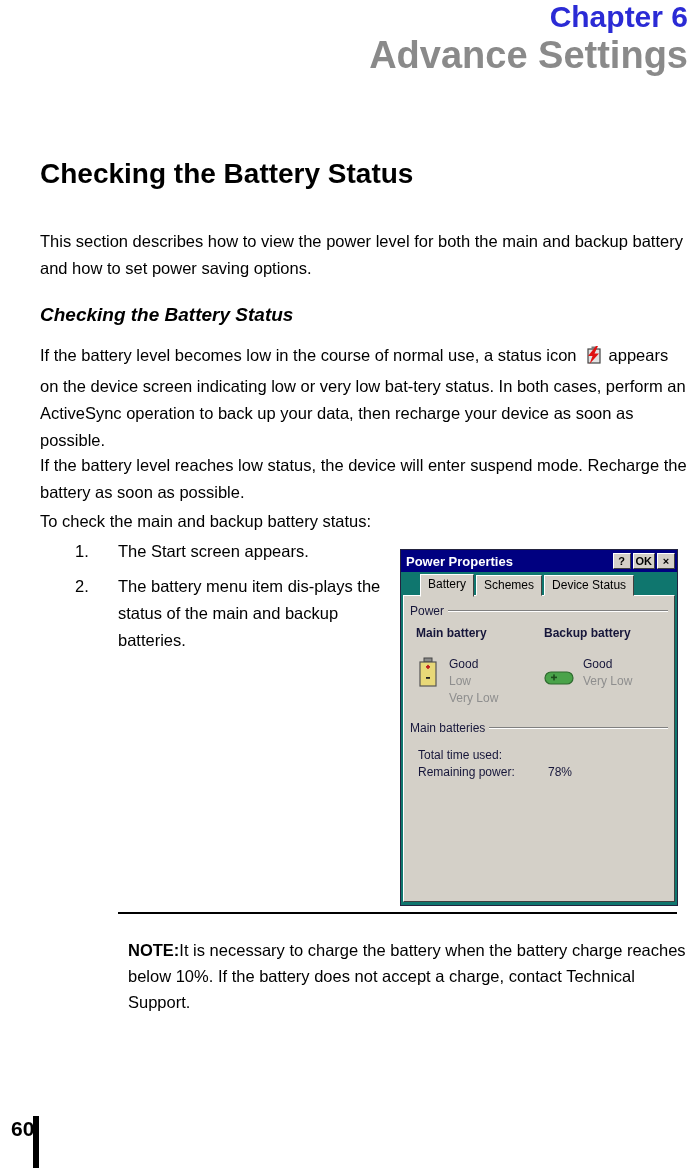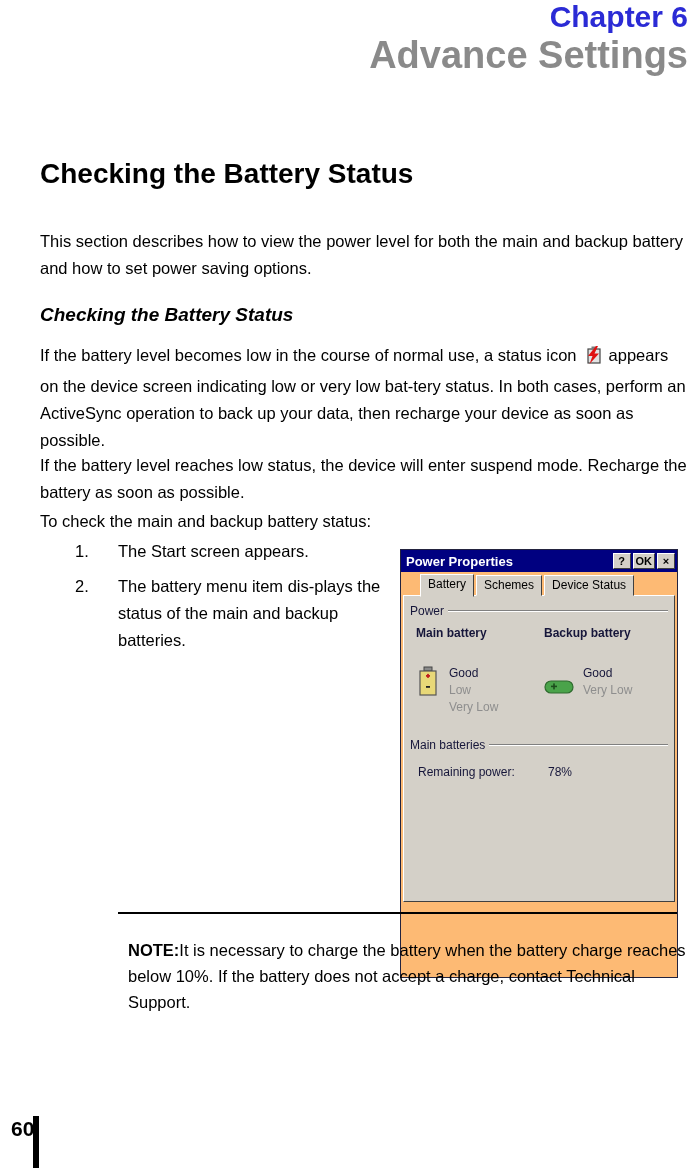--- a/index.html
+++ b/index.html
@@ -22,22 +22,22 @@
   .inline-icon { display:inline-block; vertical-align:-4px; margin:0 4px; }
   
   .steps { position:absolute; left:75px; top:538px; width:330px; }
   .step { display:flex; margin-bottom:4px; }
   .step-num { width:43px; flex:0 0 43px; font-size:16.5px; line-height:27px; }
   .step-body { width:287px; font-size:16.5px; line-height:27px; }
   .step-body p { margin:0 0 4px 0; }
   .b { font-weight:bold; }
   
   .dialog {
-    position:absolute; left:400px; top:549px; width:278px; height:429px;
-    background:#fdba74; border:1px solid #23233f; box-sizing:border-box;
+    position:absolute; left:400px; top:549px; width:278px; height:357px;
+    background:#0f766e; border:1px solid #23233f; box-sizing:border-box;
     font-family:"Liberation Sans", sans-serif;
   }
   .titlebar {
     height:22px; background:#000080; color:#fff; display:flex; align-items:center;
     padding:0 2px 0 5px; font-size:13px; font-weight:bold;
   }
   .tb-spacer { flex:1; }
   .tbtn {
     min-width:18px; height:16px; background:#d4d0c8; color:#000;
     border:1px solid; border-color:#fff #404040 #404040 #fff;
@@ -53,28 +53,28 @@
   .dlg-content {
     position:relative; z-index:1; margin:-1px 2px 2px 2px; height:307px; box-sizing:border-box;
     background:#d4d0c8; border:1px solid; border-color:#fff #404040 #404040 #fff; padding-top:4px;
   }
   .group-line { display:flex; align-items:center; padding:0 6px; margin-top:4px; }
   .group-label { font-size:12px; color:#16163a; flex:0 0 auto; padding-right:4px; }
   .etch { flex:1; height:0; border-top:1px solid #808080; border-bottom:1px solid #fff; }
   .batt-cols { display:flex; padding:8px 6px 0 12px; }
   .col-main { width:128px; flex:0 0 128px; }
   .col-backup { flex:1; }
-  .col-h { font-size:12px; font-weight:bold; color:#16163a; margin-bottom:25px; }
+  .col-h { font-size:12px; font-weight:bold; color:#16163a; margin-bottom:16px; }
   .col-row { display:flex; }
   .statuses { margin-left:9px; }
   .st { font-size:12px; line-height:17px; }
   .st-dark { color:#16163a; }
   .st-gray { color:#8e8e8e; }
   .pill-wrap { margin-top:15px; }
-  .group-mb { margin-top:22px; }
+  .group-mb { margin-top:14px; }
   .kv { padding:12px 10px 0 14px; font-size:12px; color:#16163a; }
   .kv-row { display:flex; line-height:17px; }
   .kv-label { display:inline-block; width:130px; }
   
   .note-rule { position:absolute; left:118px; top:912px; width:559px; height:2px; background:#000; }
   .note { position:absolute; left:128px; top:920px; width:562px; font-size:16.5px; line-height:26px; }
   
   .pageno { position:absolute; left:3px; top:1117px; font-size:21px; font-weight:bold;margin-left:8px; }
   .footer-bar { position:absolute; left:33px; top:1116px; width:6px; height:52px; background:#000; }
 </style>
@@ -169,20 +169,23 @@
             </div>
           </div>
         </div>
       </div>
       <div class="group-line group-mb">
         <span class="group-label">Main batteries</span>
         <span class="etch"></span>
       </div>
       <div class="kv">
         <div class="kv-row">
+          <span class="kv-label">Total time used:</span>
+        </div>
+        <div class="kv-row">
           <span class="kv-label">Remaining power:</span>
           <span>78%</span>
         </div>
       </div>
     </div>
   </div>
 
   <div class="note-rule"></div>
   <p class="note"><span class="b">NOTE:</span><span>It is necessary to charge the battery when the battery charge reaches below 10%. If the battery does not accept a charge, contact Technical Support.</span></p>
 

